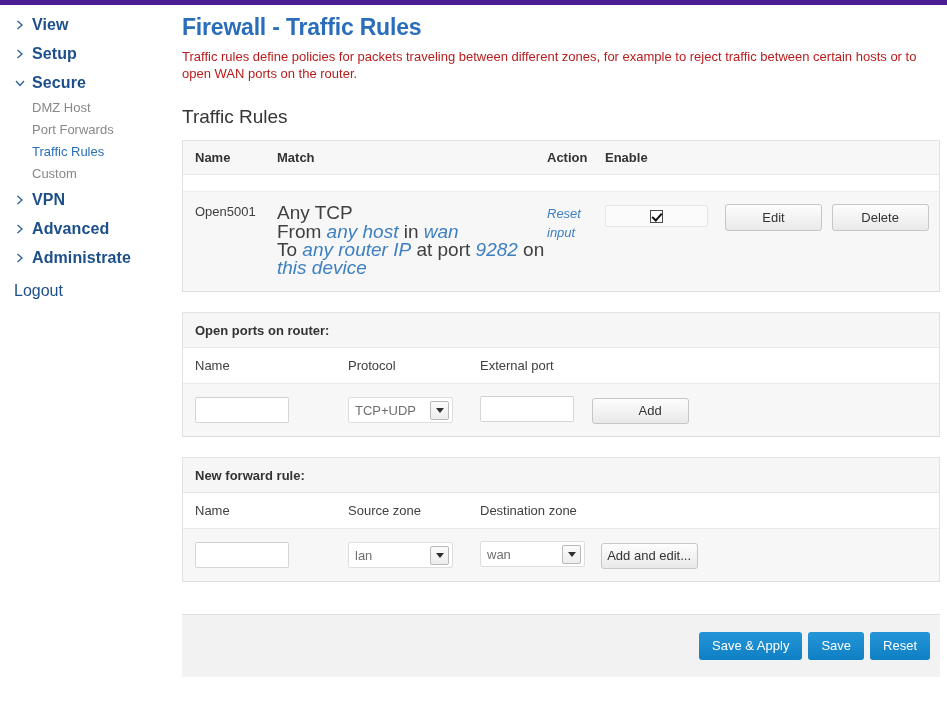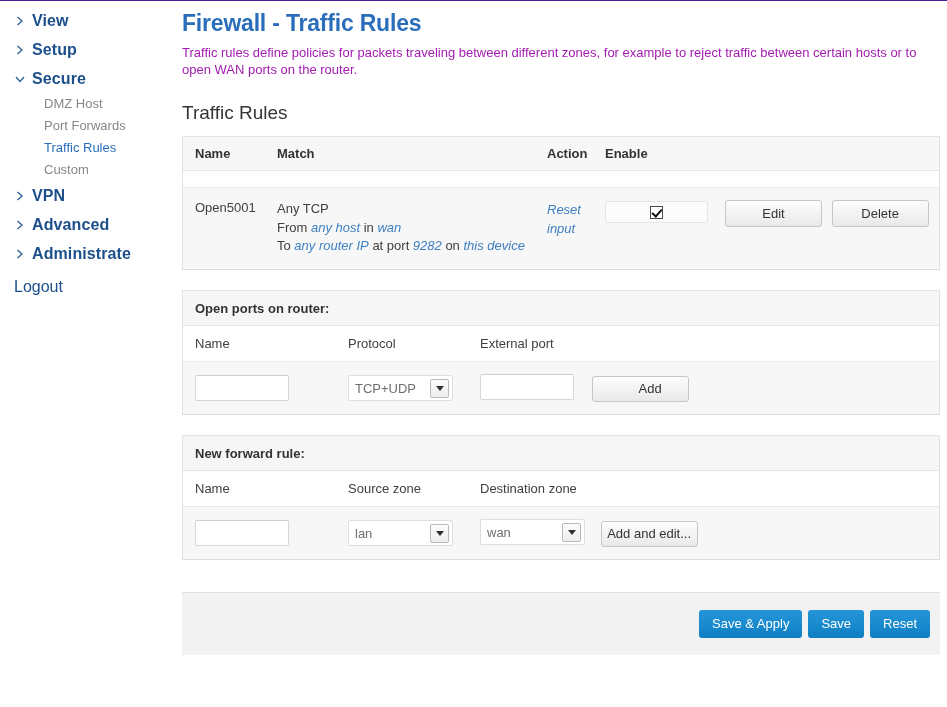--- a/index.html
+++ b/index.html
@@ -13,21 +13,21 @@
     font-family: "Liberation Sans", sans-serif;
     font-size: 13px;
     color: #404040;
     overflow: hidden;
     position: relative;
   }
   #page {
     width: 947px;
     height: 707px;
     position: relative;
-    border-top: 1px solid #4c1d95;
+    border-top: 5px solid #4c1d95;
     box-sizing: border-box;
     display: flex;
   }
 
   
   #sidebar {
     width: 170px;
     flex: 0 0 170px;
     padding-top: 5px;
     box-sizing: border-box;
@@ -48,21 +48,21 @@
     display: inline-block;
   }
   .nav-group .chev svg { display:block; }
   .nav-group .glabel {
     font-size: 16px;
     font-weight: bold;
     color: #1c4f8b;
     letter-spacing: 0.1px;
   }
   .nav-sub {
-    padding-left: 44px;
+    padding-left: 32px;
     height: 22px;
     line-height: 22px;
     font-size: 13px;
     color: #888888;
     cursor: pointer;
   }
   .nav-sub.active { color: #2a6ebb; }
   .logout {
     margin-top: 6px;
     padding-left: 14px;
@@ -84,21 +84,21 @@
     margin: 9px 0 0 0;
     font-size: 23px;
     font-weight: bold;
     color: #2a6ebb;
     letter-spacing: -0.2px;
   }
   #page-desc {
     margin: 7px 0 0 0;
     font-size: 13px;
     line-height: 17px;
-    color: #a21caf;
+    color: #b91c1c;
     max-width: 742px;
   }
   #section-title {
     margin: 24px 0 0 0;
     font-size: 19px;
     font-weight: normal;
     color: #353535;
   }
 
   
@@ -178,21 +178,21 @@
   .c-match  { width: 270px; flex: 0 0 270px; }
   .c-action { width: 58px; flex: 0 0 58px; }
   .c-enable { width: 120px; flex: 0 0 120px; }
   .c-btns   { flex: 1 1 auto; }
 
   
   .f-name  { width: 153px; flex: 0 0 153px; }
   .f-proto { width: 132px; flex: 0 0 132px; }
   .f-port  { flex: 1 1 auto; }
 
-  .match-line { font-size: 13px; line-height: 18px; color: #404040; }
+  .match-line { font-size: 19px; line-height: 18px; color: #404040; }
   .match-line.first { margin-bottom: 1px; }
   .em { font-style: italic; color: #3d7fc1; }
   .action-text {
     font-style: italic;
     color: #3d7fc1;
     font-size: 13px;
     line-height: 19px;
   }
 
   

